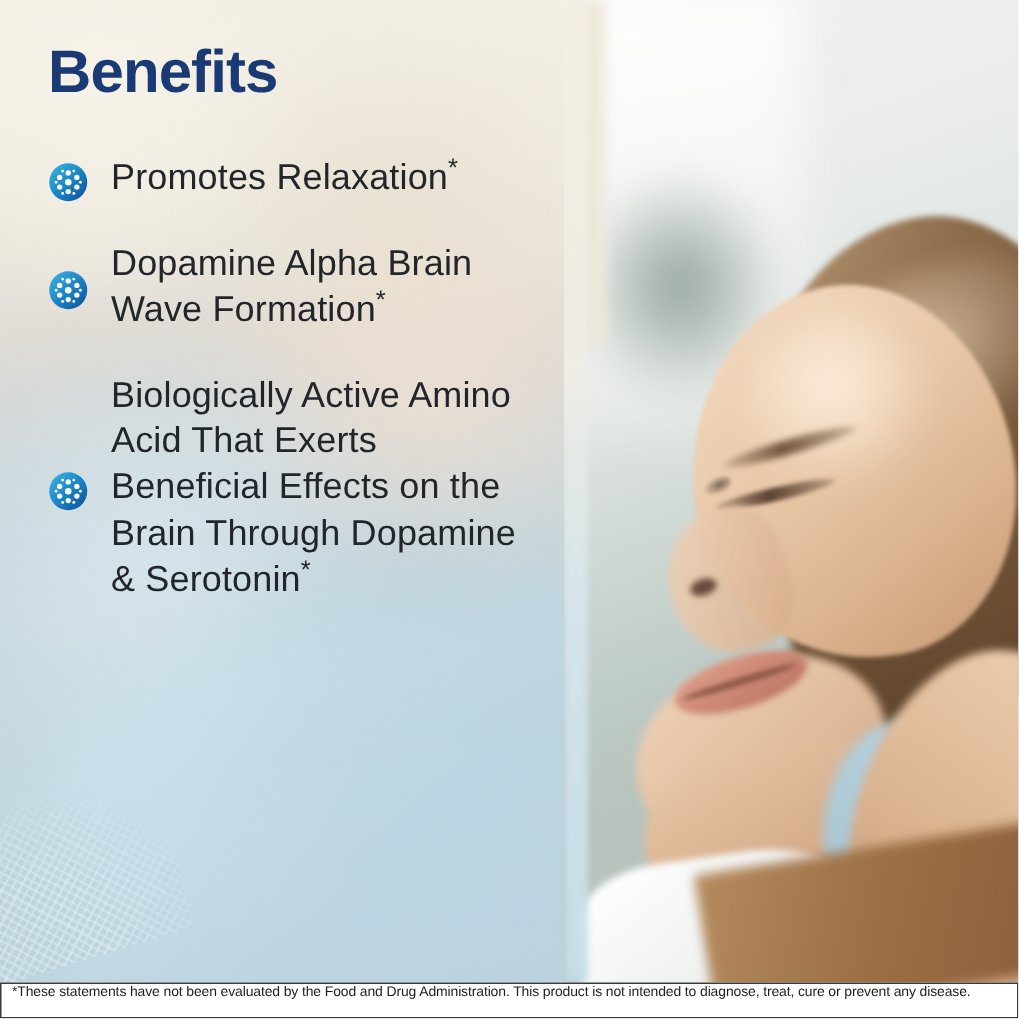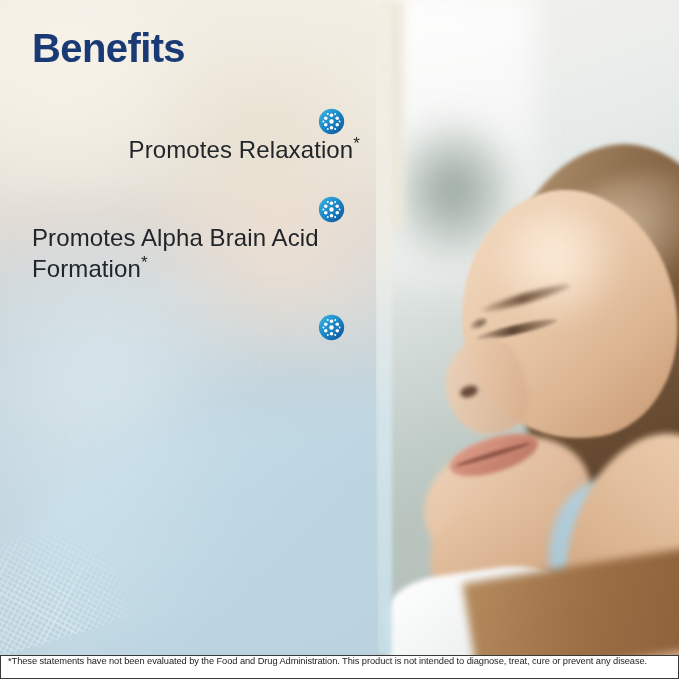--- a/index.html
+++ b/index.html
@@ -151,23 +151,22 @@
     margin: 0 0 36px 0;
   }
 
   .benefit-list {
     list-style: none;
     margin: 0;
     padding: 0;
   }
   .benefit-item {
     display: flex;
-    align-items: flex-end;
+    align-items: center;
     margin-bottom: 26px;
-    flex-direction: column;
   }
   .benefit-item:last-child { margin-bottom: 0; }
 
   .bullet-icon {
     flex: 0 0 auto;
     width: 27px;
     height: 27px;
     margin-top: 4px;
     margin-right: 15px;
     display: block;
@@ -512,21 +511,21 @@
                 <circle cx="22.8" cy="19.8" r="2.1"></circle>
                 <circle cx="11.6" cy="7.2" r="1.15"></circle>
                 <circle cx="20.4" cy="7.2" r="1.15"></circle>
                 <circle cx="6.4" cy="16" r="1.15"></circle>
                 <circle cx="25.6" cy="16" r="1.15"></circle>
                 <circle cx="11.6" cy="24.8" r="1.15"></circle>
                 <circle cx="20.4" cy="24.8" r="1.15"></circle>
               </g>
             </svg>
           </span>
-          <span class="benefit-text"><span>Promotes Alpha Brain Acid Formation</span><span class="ast">*</span></span>
+          <span class="benefit-text"><span>Dopamine Alpha Brain Wave Formation</span><span class="ast">*</span></span>
         </li>
 
         <li class="benefit-item">
           <span class="bullet-icon">
             <svg viewBox="0 0 32 32" width="27" height="27" aria-hidden="true">
               <circle cx="16" cy="16" r="15" fill="url(#gA)"></circle>
               <g fill="#ffffff">
                 <circle cx="16" cy="16" r="2.6"></circle>
                 <circle cx="16" cy="8.6" r="2.1"></circle>
                 <circle cx="16" cy="23.4" r="2.1"></circle>
@@ -536,20 +535,21 @@
                 <circle cx="22.8" cy="19.8" r="2.1"></circle>
                 <circle cx="11.6" cy="7.2" r="1.15"></circle>
                 <circle cx="20.4" cy="7.2" r="1.15"></circle>
                 <circle cx="6.4" cy="16" r="1.15"></circle>
                 <circle cx="25.6" cy="16" r="1.15"></circle>
                 <circle cx="11.6" cy="24.8" r="1.15"></circle>
                 <circle cx="20.4" cy="24.8" r="1.15"></circle>
               </g>
             </svg>
           </span>
+          <span class="benefit-text"><span>Biologically Active Amino Acid That Exerts Beneficial Effects on the Brain Through Dopamine &amp; Serotonin</span><span class="ast">*</span></span>
         </li>
 
       </ul>
     </div>
   </div>
 
   <div class="right-photo">
     <div class="ph-bg"></div>
     <div class="ph-window"></div>
     <div class="ph-greenblur"></div>

